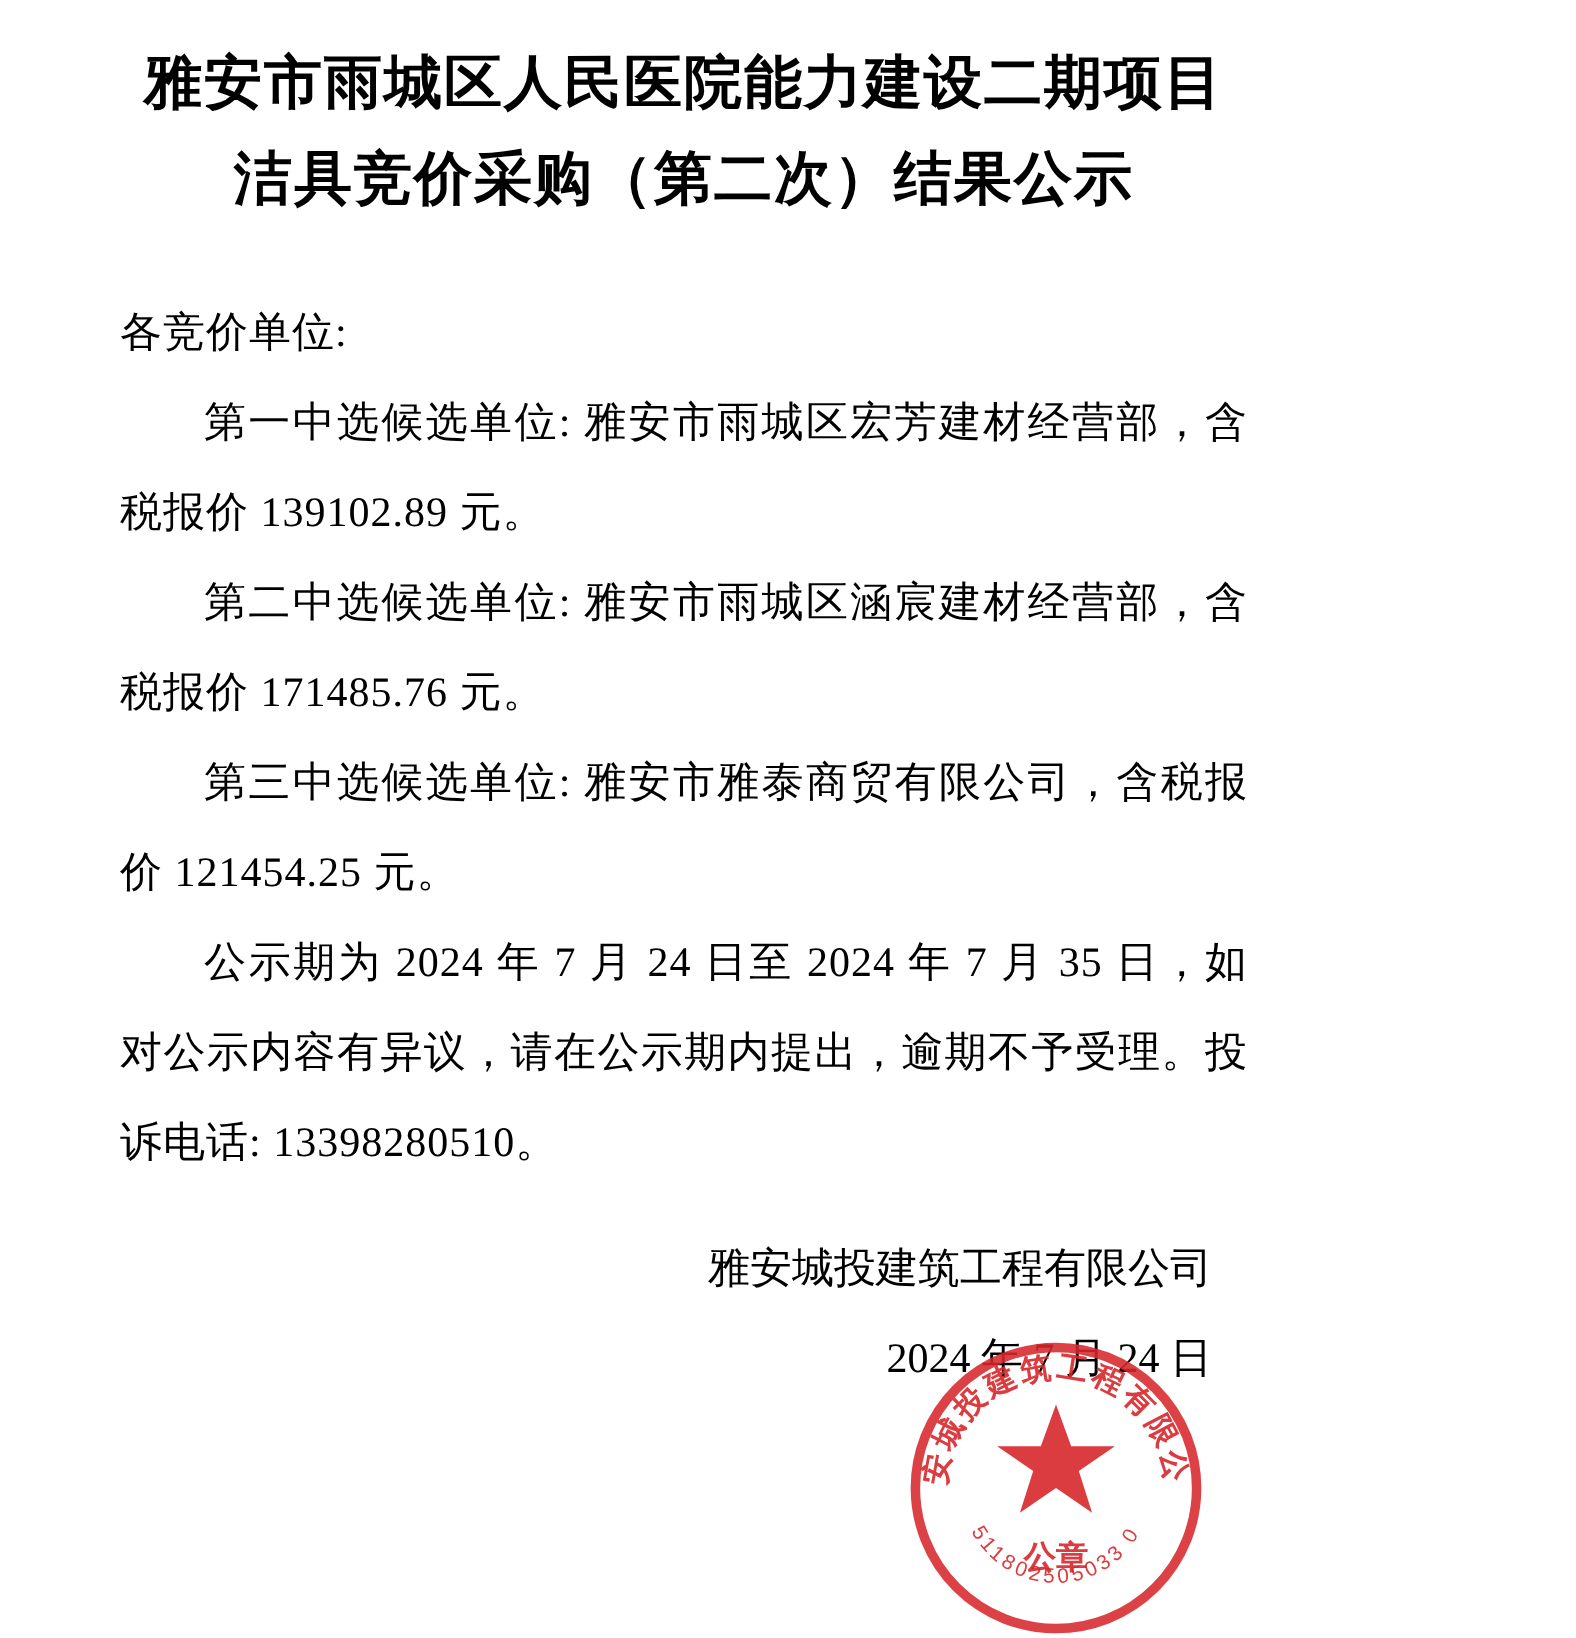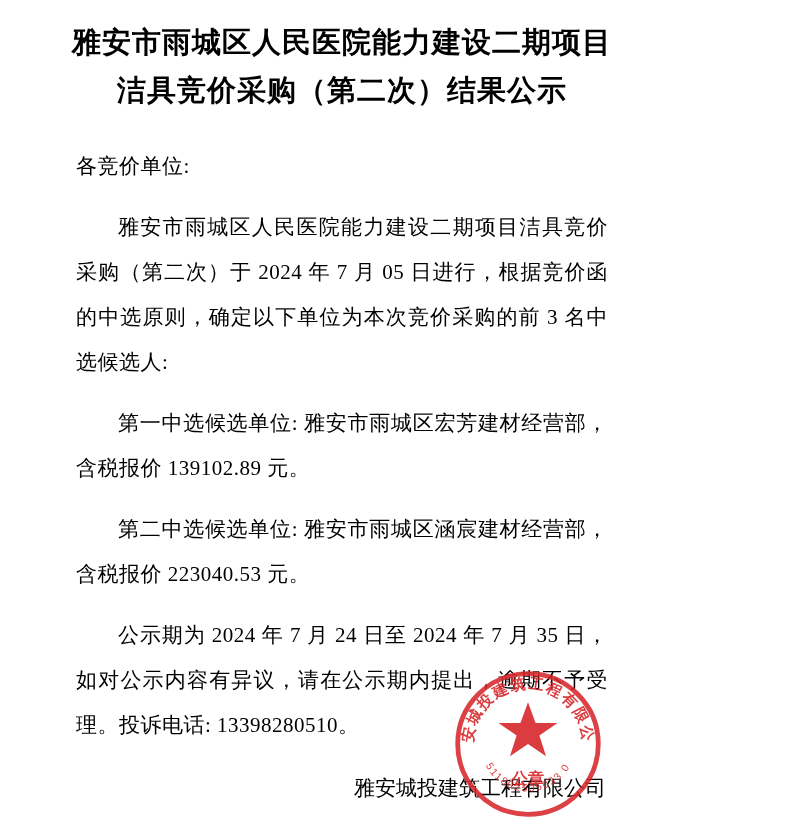--- a/index.html
+++ b/index.html
@@ -32,21 +32,21 @@
     padding: 0 6px;
   }
   .body-block {
     margin-top: 30px;
     font-size: 21px;
     line-height: 45px;
     text-align: justify;
     letter-spacing: 0.5px;
   }
   .para {
-    margin: 16px;
+    margin: 0;
     text-indent: 2em;
   }
   .para.noindent {
     text-indent: 0;
   }
   .sign-block {
     margin-top: 18px;
     font-size: 21px;
     line-height: 45px;
     text-align: right;
@@ -69,23 +69,23 @@
 </style>
 </head>
 <body>
 
 <div class="page">
 
   <h1 class="doc-title">雅安市雨城区人民医院能力建设二期项目洁具竞价采购（第二次）结果公示</h1>
 
   <div class="body-block">
     <p class="para noindent">各竞价单位:</p>
-    <p class="para">雅安市雨城区人民医院能力建设二期项目洁具竞价采购（第二次）于 2024 年 7 月 05 日进行，根据竞价函的中选原则，确定以下单位为本次竞价采购的前 3 名中选候选人:</p>
     <p class="para">第一中选候选单位: 雅安市雨城区宏芳建材经营部，含税报价 139102.89 元。</p>
-    <p class="para">第二中选候选单位: 雅安市雨城区涵宸建材经营部，含税报价 223040.53 元。</p>
+    <p class="para">第二中选候选单位: 雅安市雨城区涵宸建材经营部，含税报价 171485.76 元。</p>
+    <p class="para">第三中选候选单位: 雅安市雅泰商贸有限公司，含税报价 121454.25 元。</p>
     <p class="para">公示期为 2024 年 7 月 24 日至 2024 年 7 月 35 日，如对公示内容有异议，请在公示期内提出，逾期不予受理。投诉电话: 13398280510。</p>
   </div>
 
   <div class="sign-block">
     <p class="sign-line">雅安城投建筑工程有限公司</p>
     <p class="sign-line">2024 年 7 月 24 日</p>
   </div>
 
   <svg class="seal" viewBox="0 0 160 160" xmlns="http://www.w3.org/2000/svg">
     <defs>

